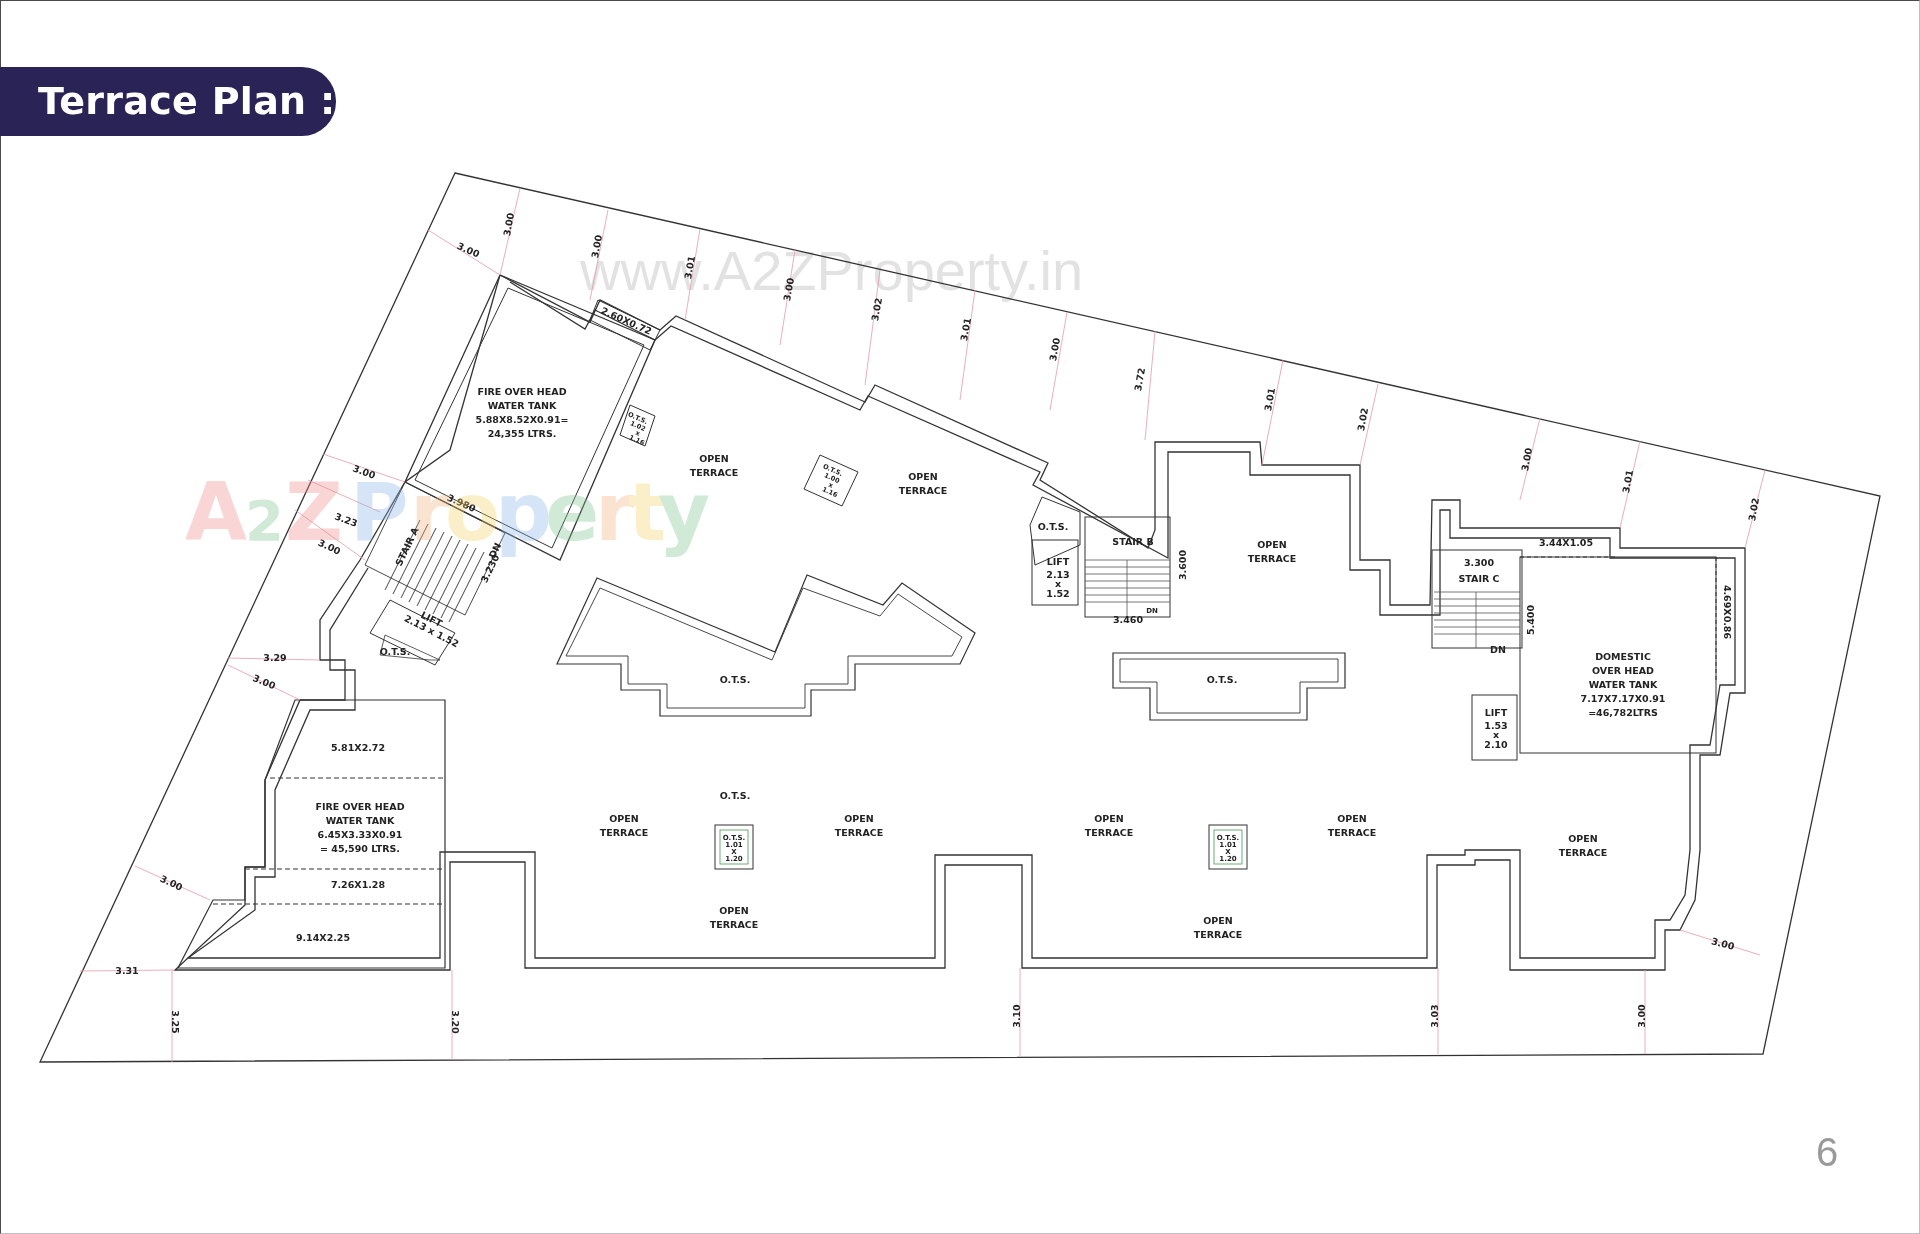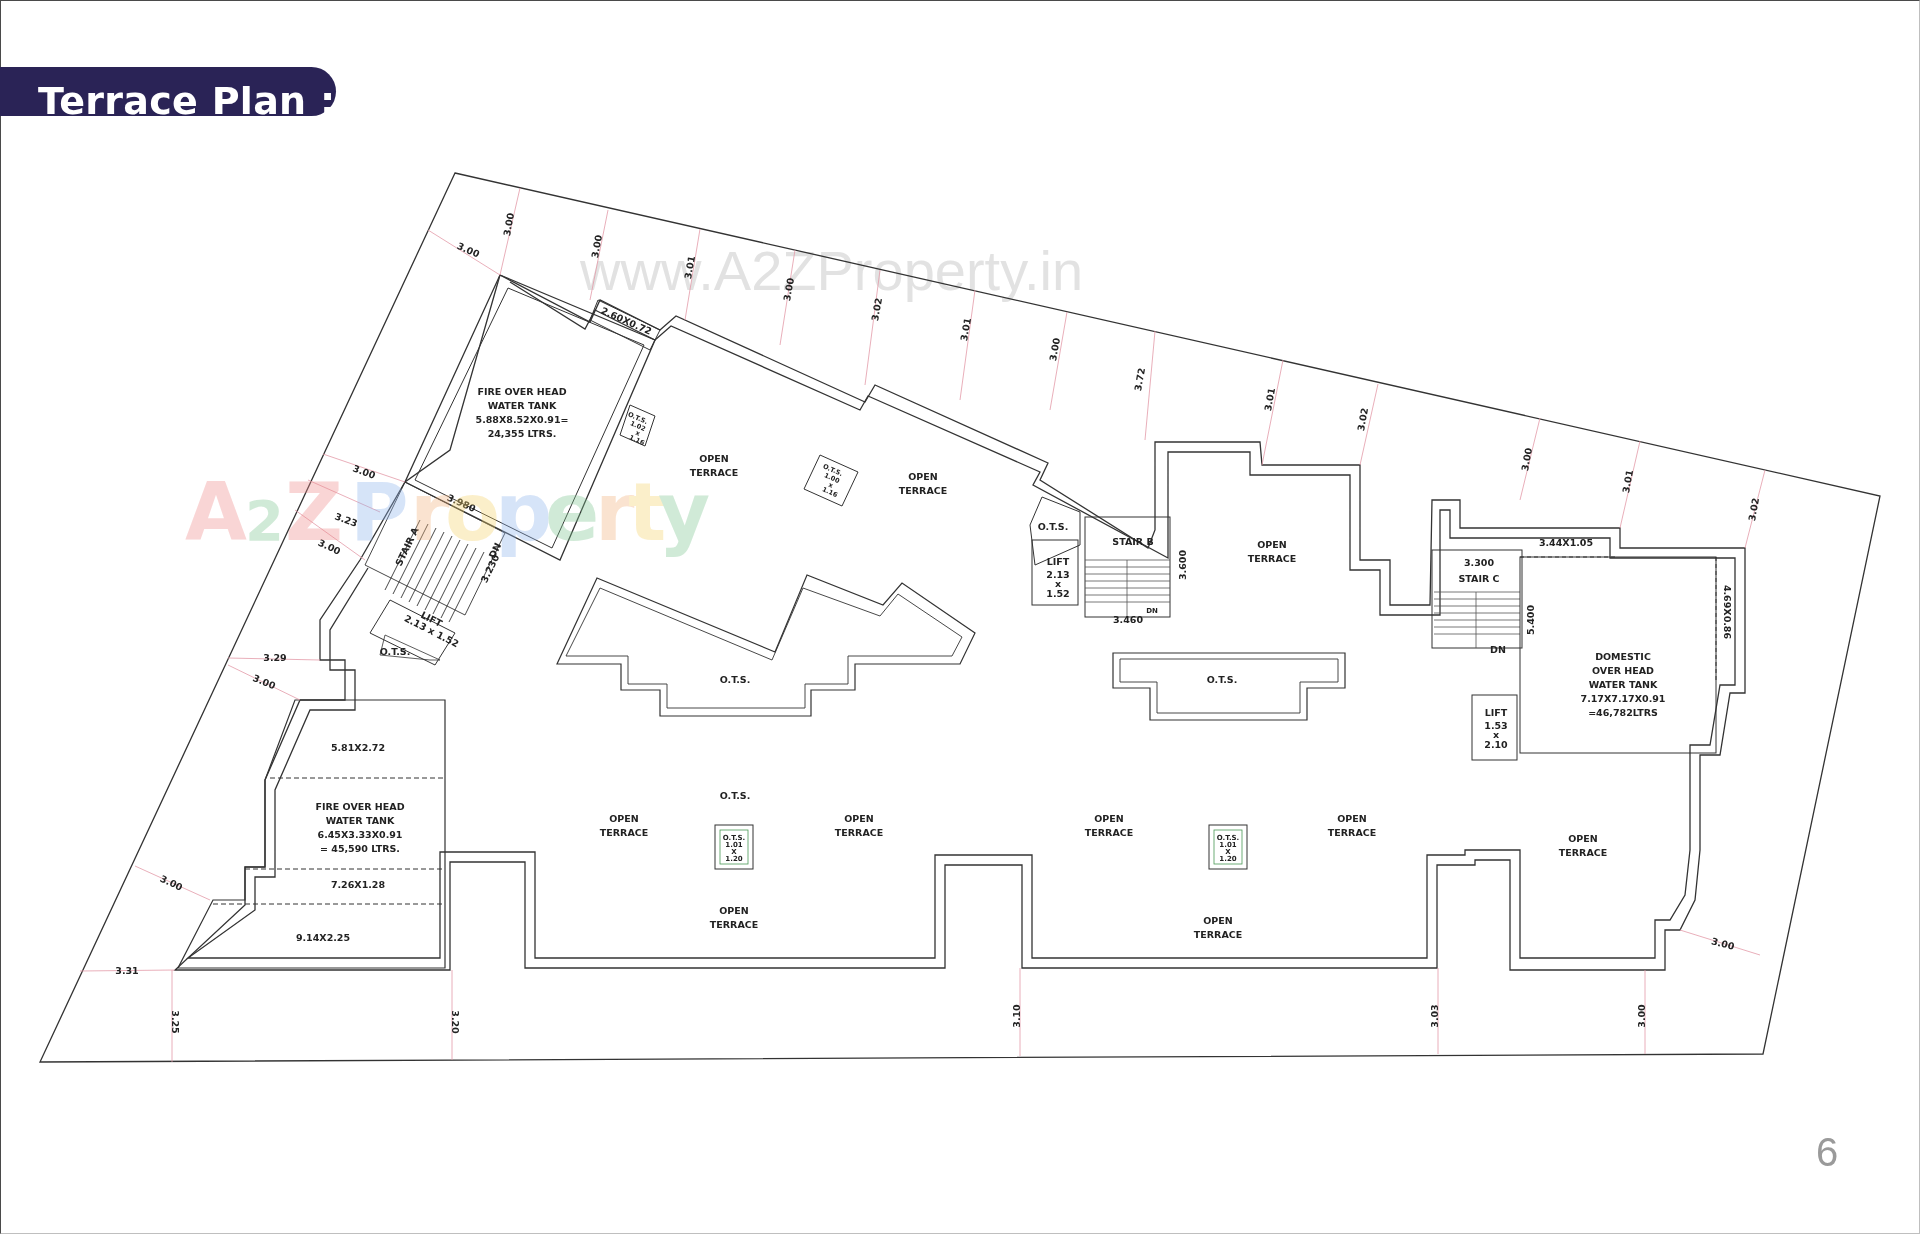--- a/index.html
+++ b/index.html
@@ -1,18 +1,18 @@
 <!DOCTYPE html>
 <html><head>
 <meta charset="utf-8">
 <style>
   html, body { margin:0; padding:0; background:#ffffff; }
   body { width:1920px; height:1234px; position:relative; overflow:hidden; font-family:"Liberation Sans", sans-serif; }
   .frame { position:absolute; left:0; top:0; width:1918px; height:1232px; border:1px solid #bfbfbf; border-top:1px solid #4a4a4a; border-left:1px solid #4a4a4a; }
-  .title-pill { position:absolute; left:0; top:67px; width:336px; height:49px; background:#2a2356; border-radius:0 34px 34px 0; }
+  .title-pill { position:absolute; left:0; top:67px; width:336px; height:69px; background:#2a2356; border-radius:0 34px 34px 0; }
   .title-text { position:absolute; left:38px; top:0; height:69px; line-height:69px; color:#ffffff; font-size:38px; font-weight:bold; font-family:"DejaVu Sans", sans-serif; letter-spacing:0.3px; }
   .page-num { position:absolute; left:1816px; top:1130px; font-size:40px; color:#9a9a9a; font-family:"Liberation Sans", sans-serif; }
   svg.plan { position:absolute; left:0; top:0; }
   .lbl { font-family:"DejaVu Sans", sans-serif; font-size:9.5px; font-weight:bold; fill:#222; text-anchor:middle; }
   .dim { font-family:"DejaVu Sans", sans-serif; font-size:9.5px; font-weight:bold; fill:#222; text-anchor:middle; }
   .wm-url { font-family:"Liberation Sans", sans-serif; font-size:56px; fill:#d9d9d9; opacity:0.75; }
   .wm-logo { font-family:"DejaVu Sans", sans-serif; font-size:80px; font-weight:bold; opacity:0.35; }
 </style>
 </head>
 <body>

